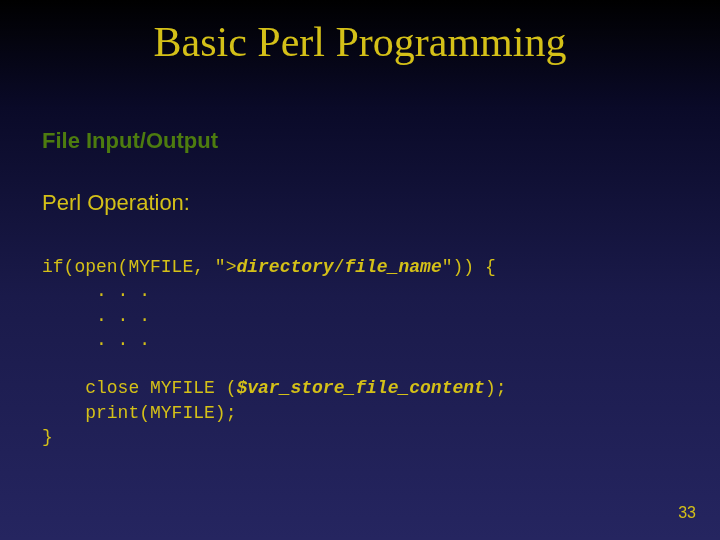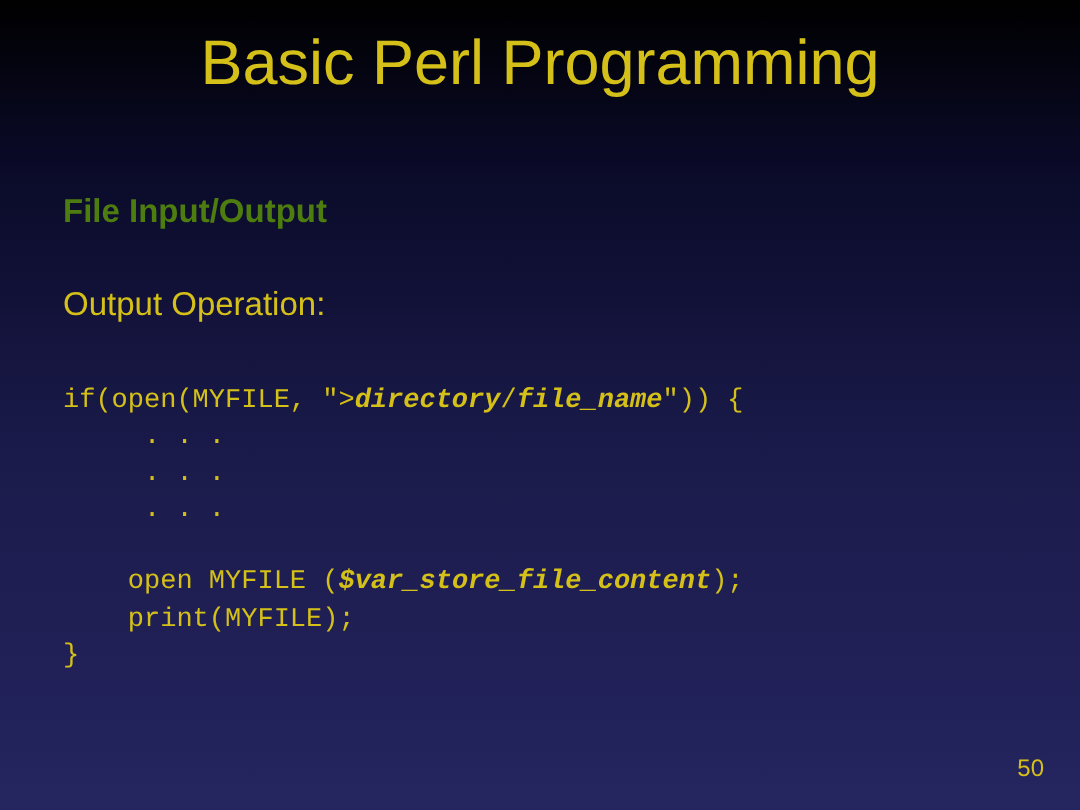--- a/index.html
+++ b/index.html
@@ -13,21 +13,21 @@
     background: linear-gradient(to bottom, #000000 0%, #0a0a28 20%, #1a1a4a 55%, #252560 100%);
     position: relative;
     font-family: Arial, Helvetica, sans-serif;
   }
   .title {
     position: absolute;
     top: 18px;
     left: 0;
     right: 0;
     text-align: center;
-    font-family: Liberation Sans, sans-serif;
+    font-family: Liberation Serif, serif;
     font-size: 42px;
     font-weight: normal;
     color: #d4c018;
   }
   .section {
     position: absolute;
     top: 128px;
     left: 42px;
     font-family: Arial, Helvetica, sans-serif;
     font-size: 22px;
@@ -66,24 +66,24 @@
     color: #d4c018;
   }
 </style>
 </head>
 <body>
 
 <div class="title">Basic Perl Programming</div>
 
 <div class="section">File Input/Output</div>
 
-<div class="subsection">Output Operation:</div>
+<div class="subsection">Perl Operation:</div>
 
 <div class="codeblock"><span>if(open(MYFILE, "&gt;</span><span class="italic">directory</span><span>/</span><span class="italic">file_name</span><span>")) {</span>
 <span>     . . .</span>
 <span>     . . .</span>
 <span>     . . .</span>
 <span></span>
-<span>    open MYFILE (</span><span class="italic">$var_store_file_content</span><span>);</span>
+<span>    close MYFILE (</span><span class="italic">$var_store_file_content</span><span>);</span>
 <span>    print(MYFILE);</span>
 <span>}</span></div>
 
-<div class="pagenum">50</div>
+<div class="pagenum">33</div>
 
 </body></html>

